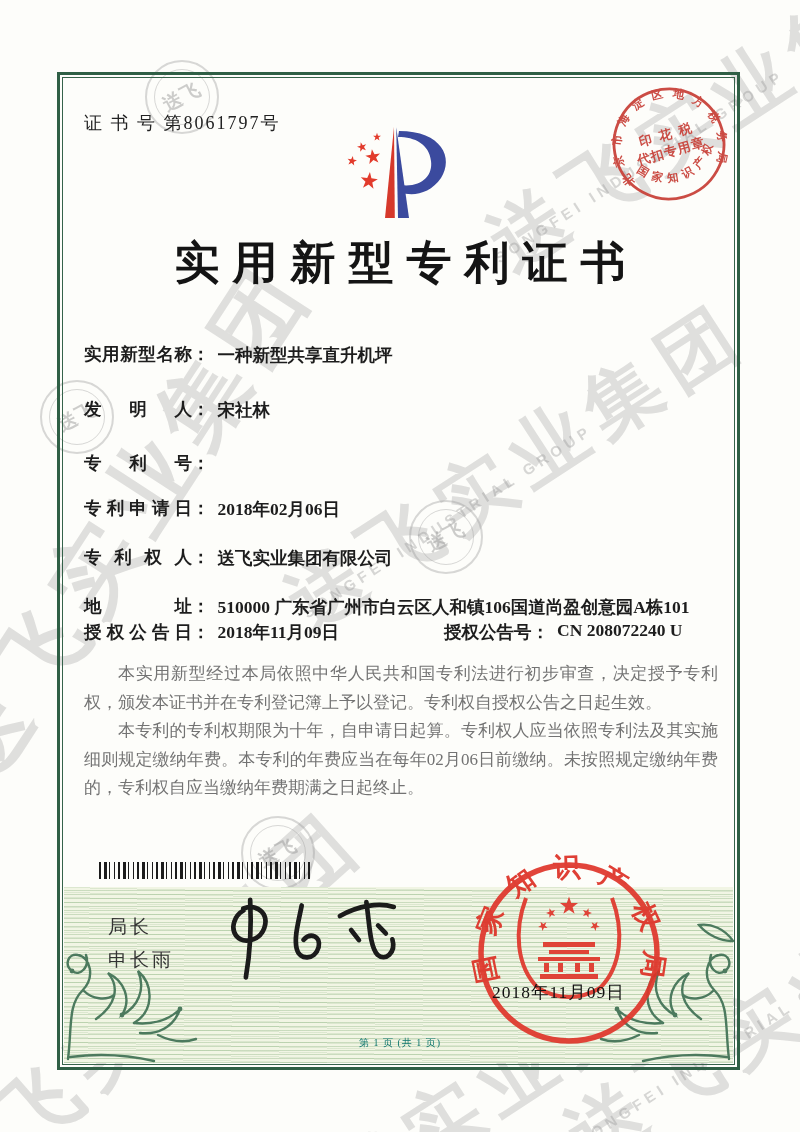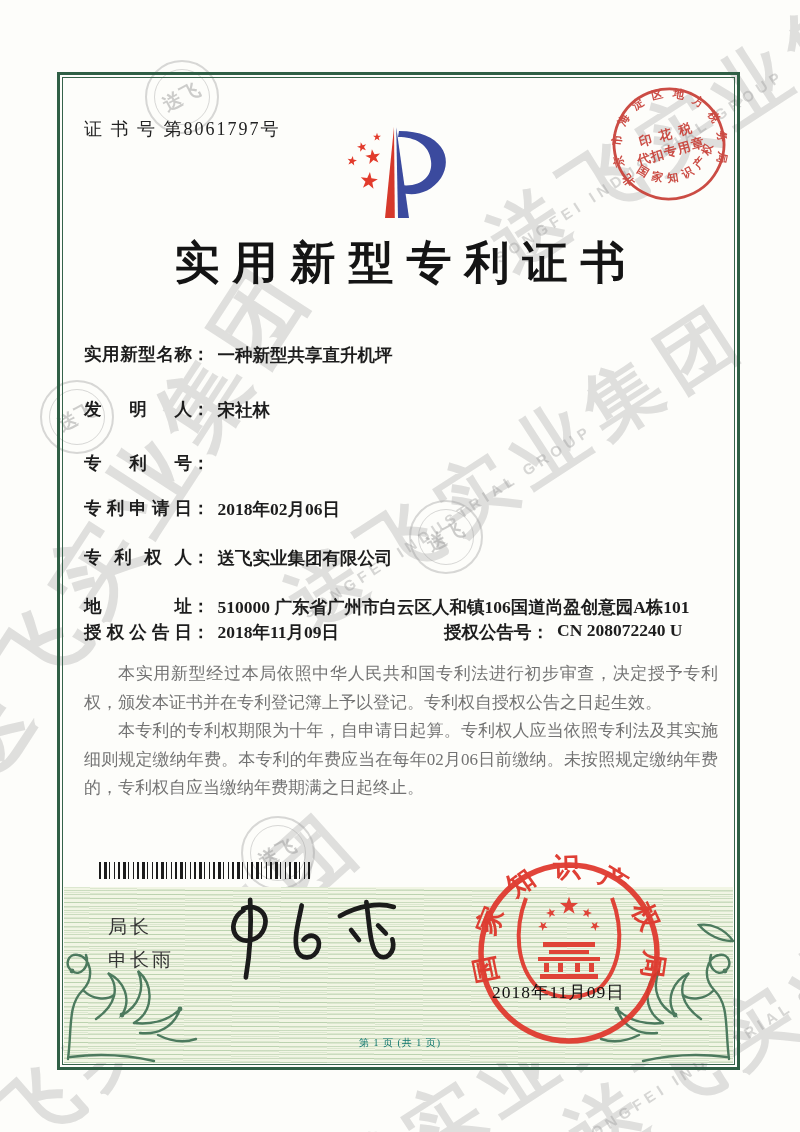--- a/index.html
+++ b/index.html
@@ -28,21 +28,21 @@
   .panel{position:absolute;left:4px;right:4px;bottom:4px;height:176px;
          background-color:#f1f5e4;
          background-image:repeating-linear-gradient(0deg,rgba(122,168,112,.33) 0 1px,transparent 1px 4px),
                           repeating-linear-gradient(1.2deg,rgba(122,168,112,.18) 0 1px,transparent 1px 5px);}
   .flourish{position:absolute;bottom:-2px;width:168px;height:158px;}
   .flourish.left{left:-2px;}
   .flourish.right{right:-2px;transform:scaleX(-1);}
 
   
   .content{position:absolute;inset:0;z-index:2;}
-  .cert-no{position:absolute;left:84px;top:117px;font-size:18px;letter-spacing:2px;color:#222;}
+  .cert-no{position:absolute;left:84px;top:111px;font-size:18px;letter-spacing:2px;color:#222;}
   .logo{position:absolute;left:328px;top:124px;width:148px;height:104px;}
   .tax-stamp{position:absolute;left:599px;top:74px;width:140px;height:140px;
              mix-blend-mode:multiply;opacity:.95;}
   .doc-title{position:absolute;left:0;right:0;top:233px;text-align:center;
              font-size:45px;font-weight:600;letter-spacing:13px;text-indent:13px;color:#141414;}
 
   .fields{position:absolute;left:84px;top:342px;width:634px;font-size:17.5px;font-weight:bold;}
   .frow{display:flex;align-items:flex-start;line-height:24px;}
   .flabel{display:inline-block;width:108px;text-align:justify;text-align-last:justify;
           text-justify:inter-character;flex:none;}

